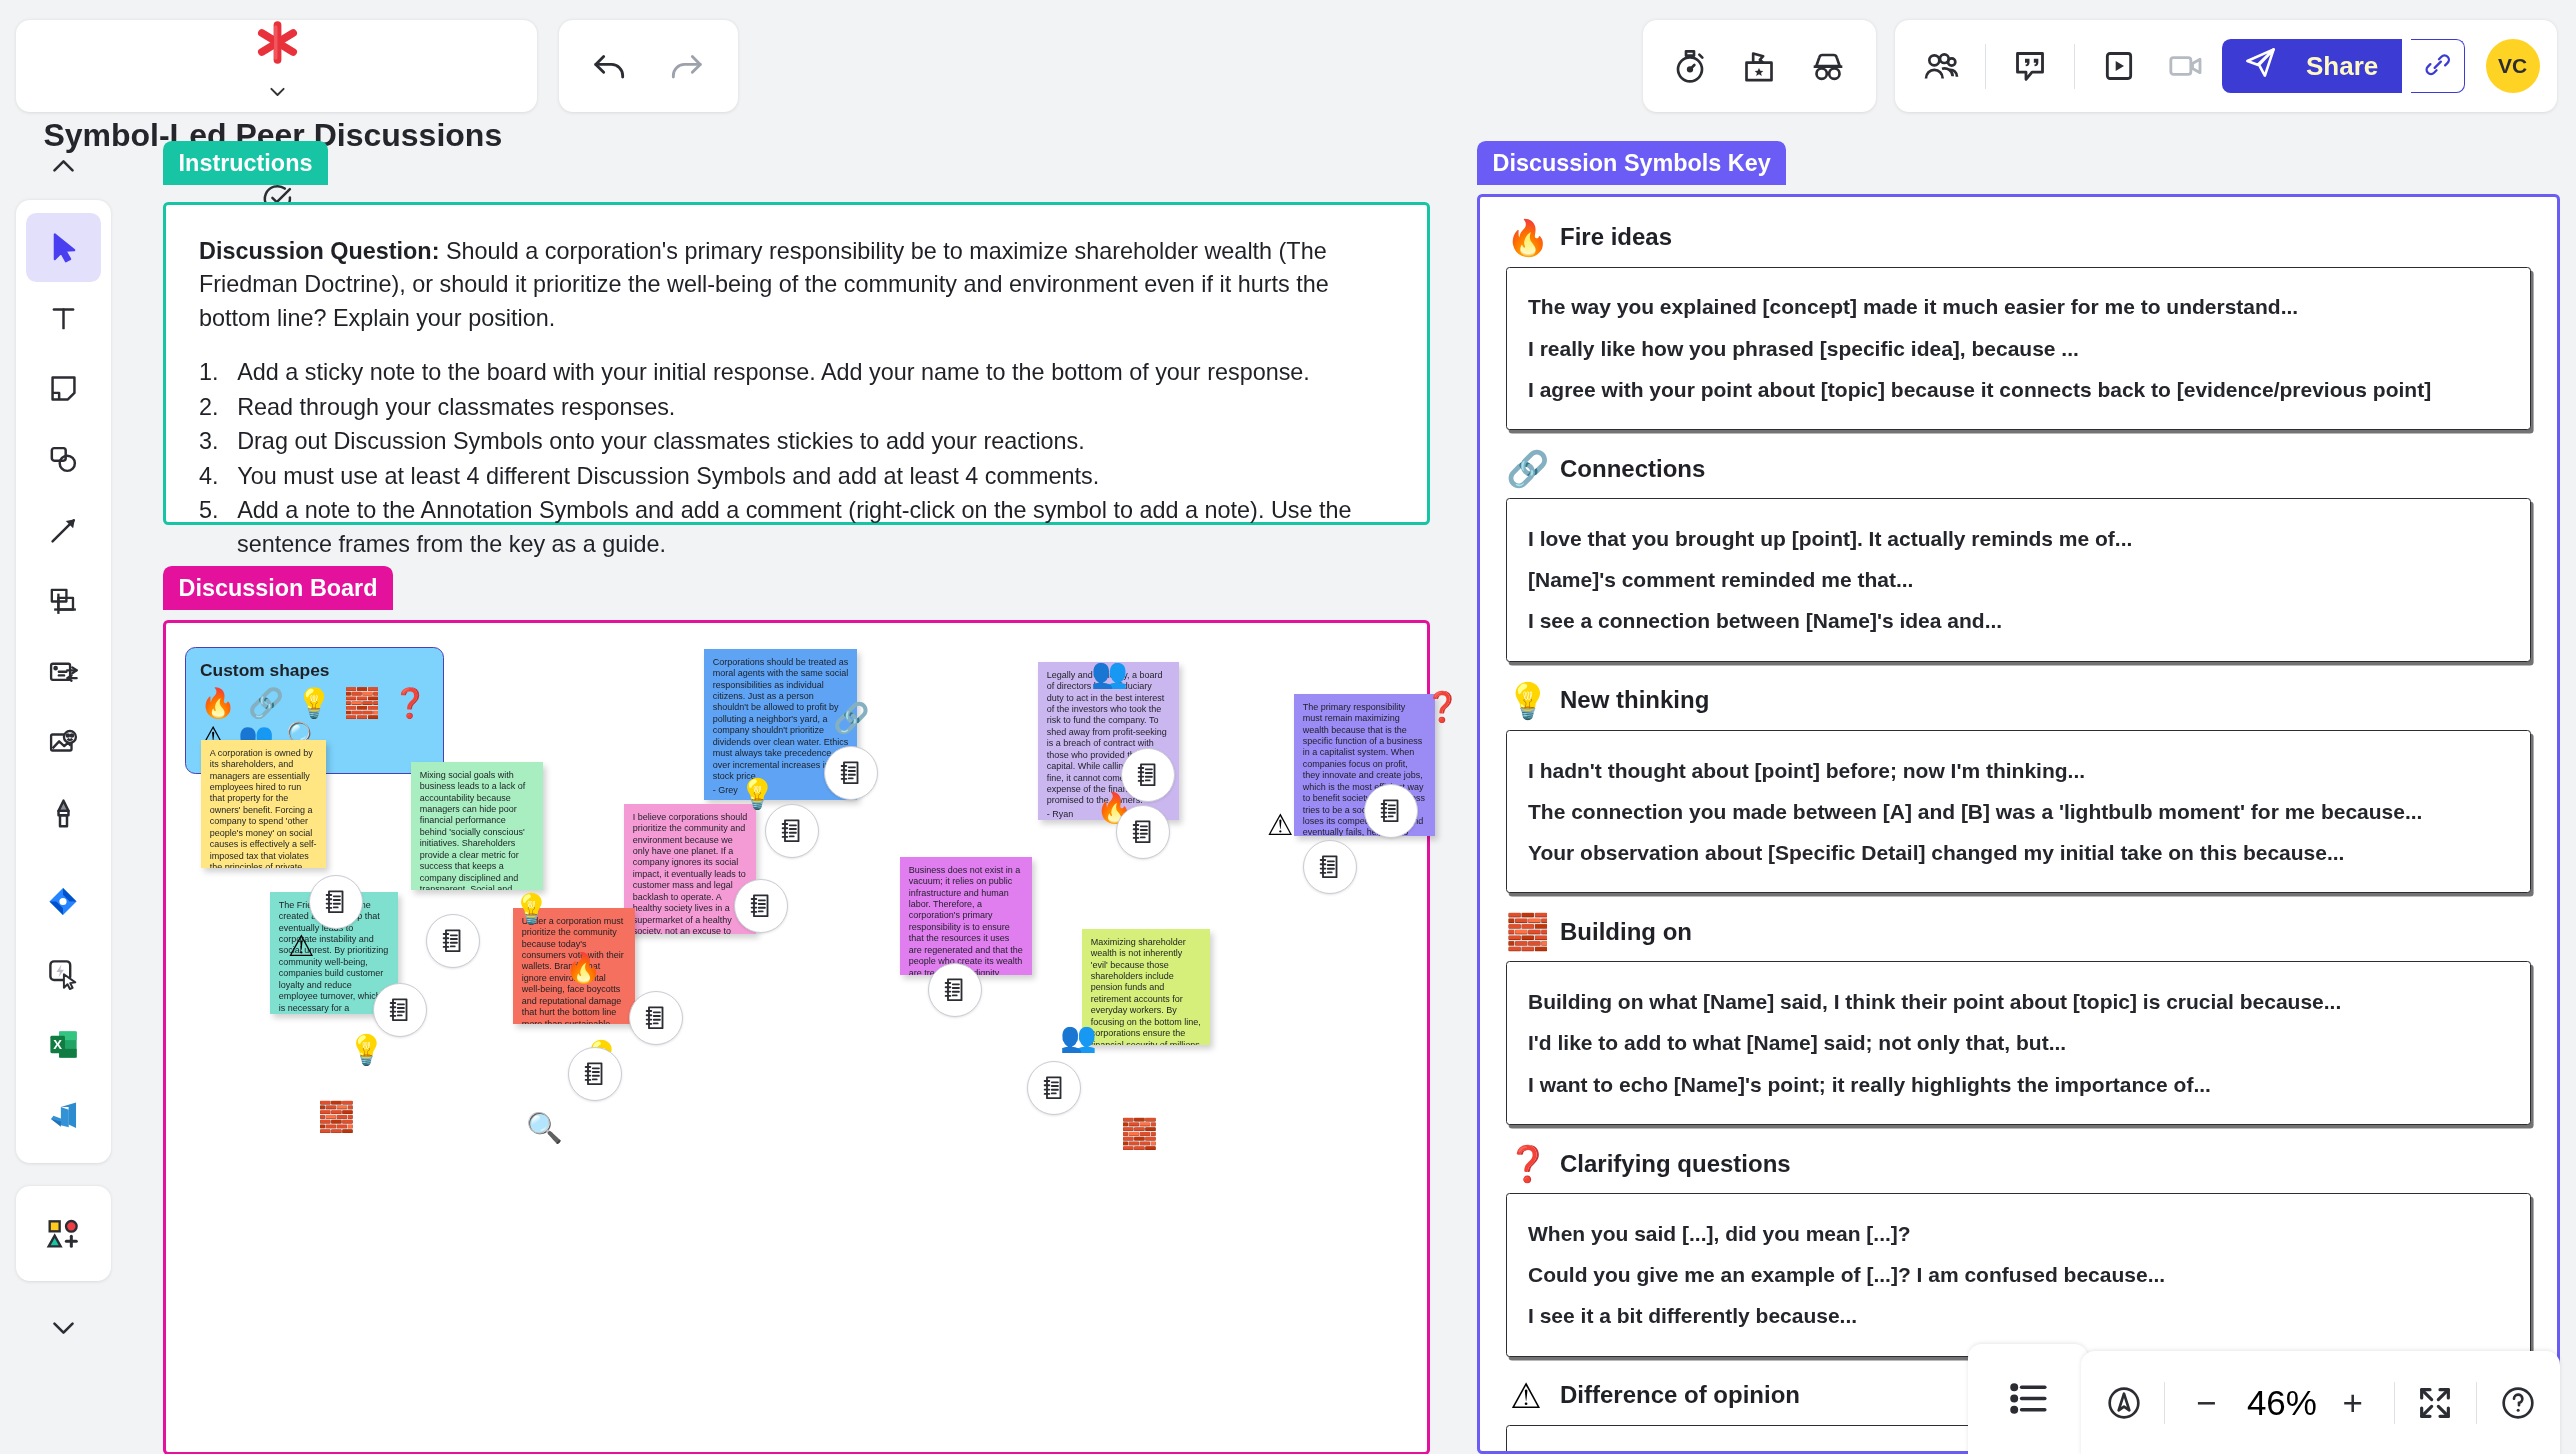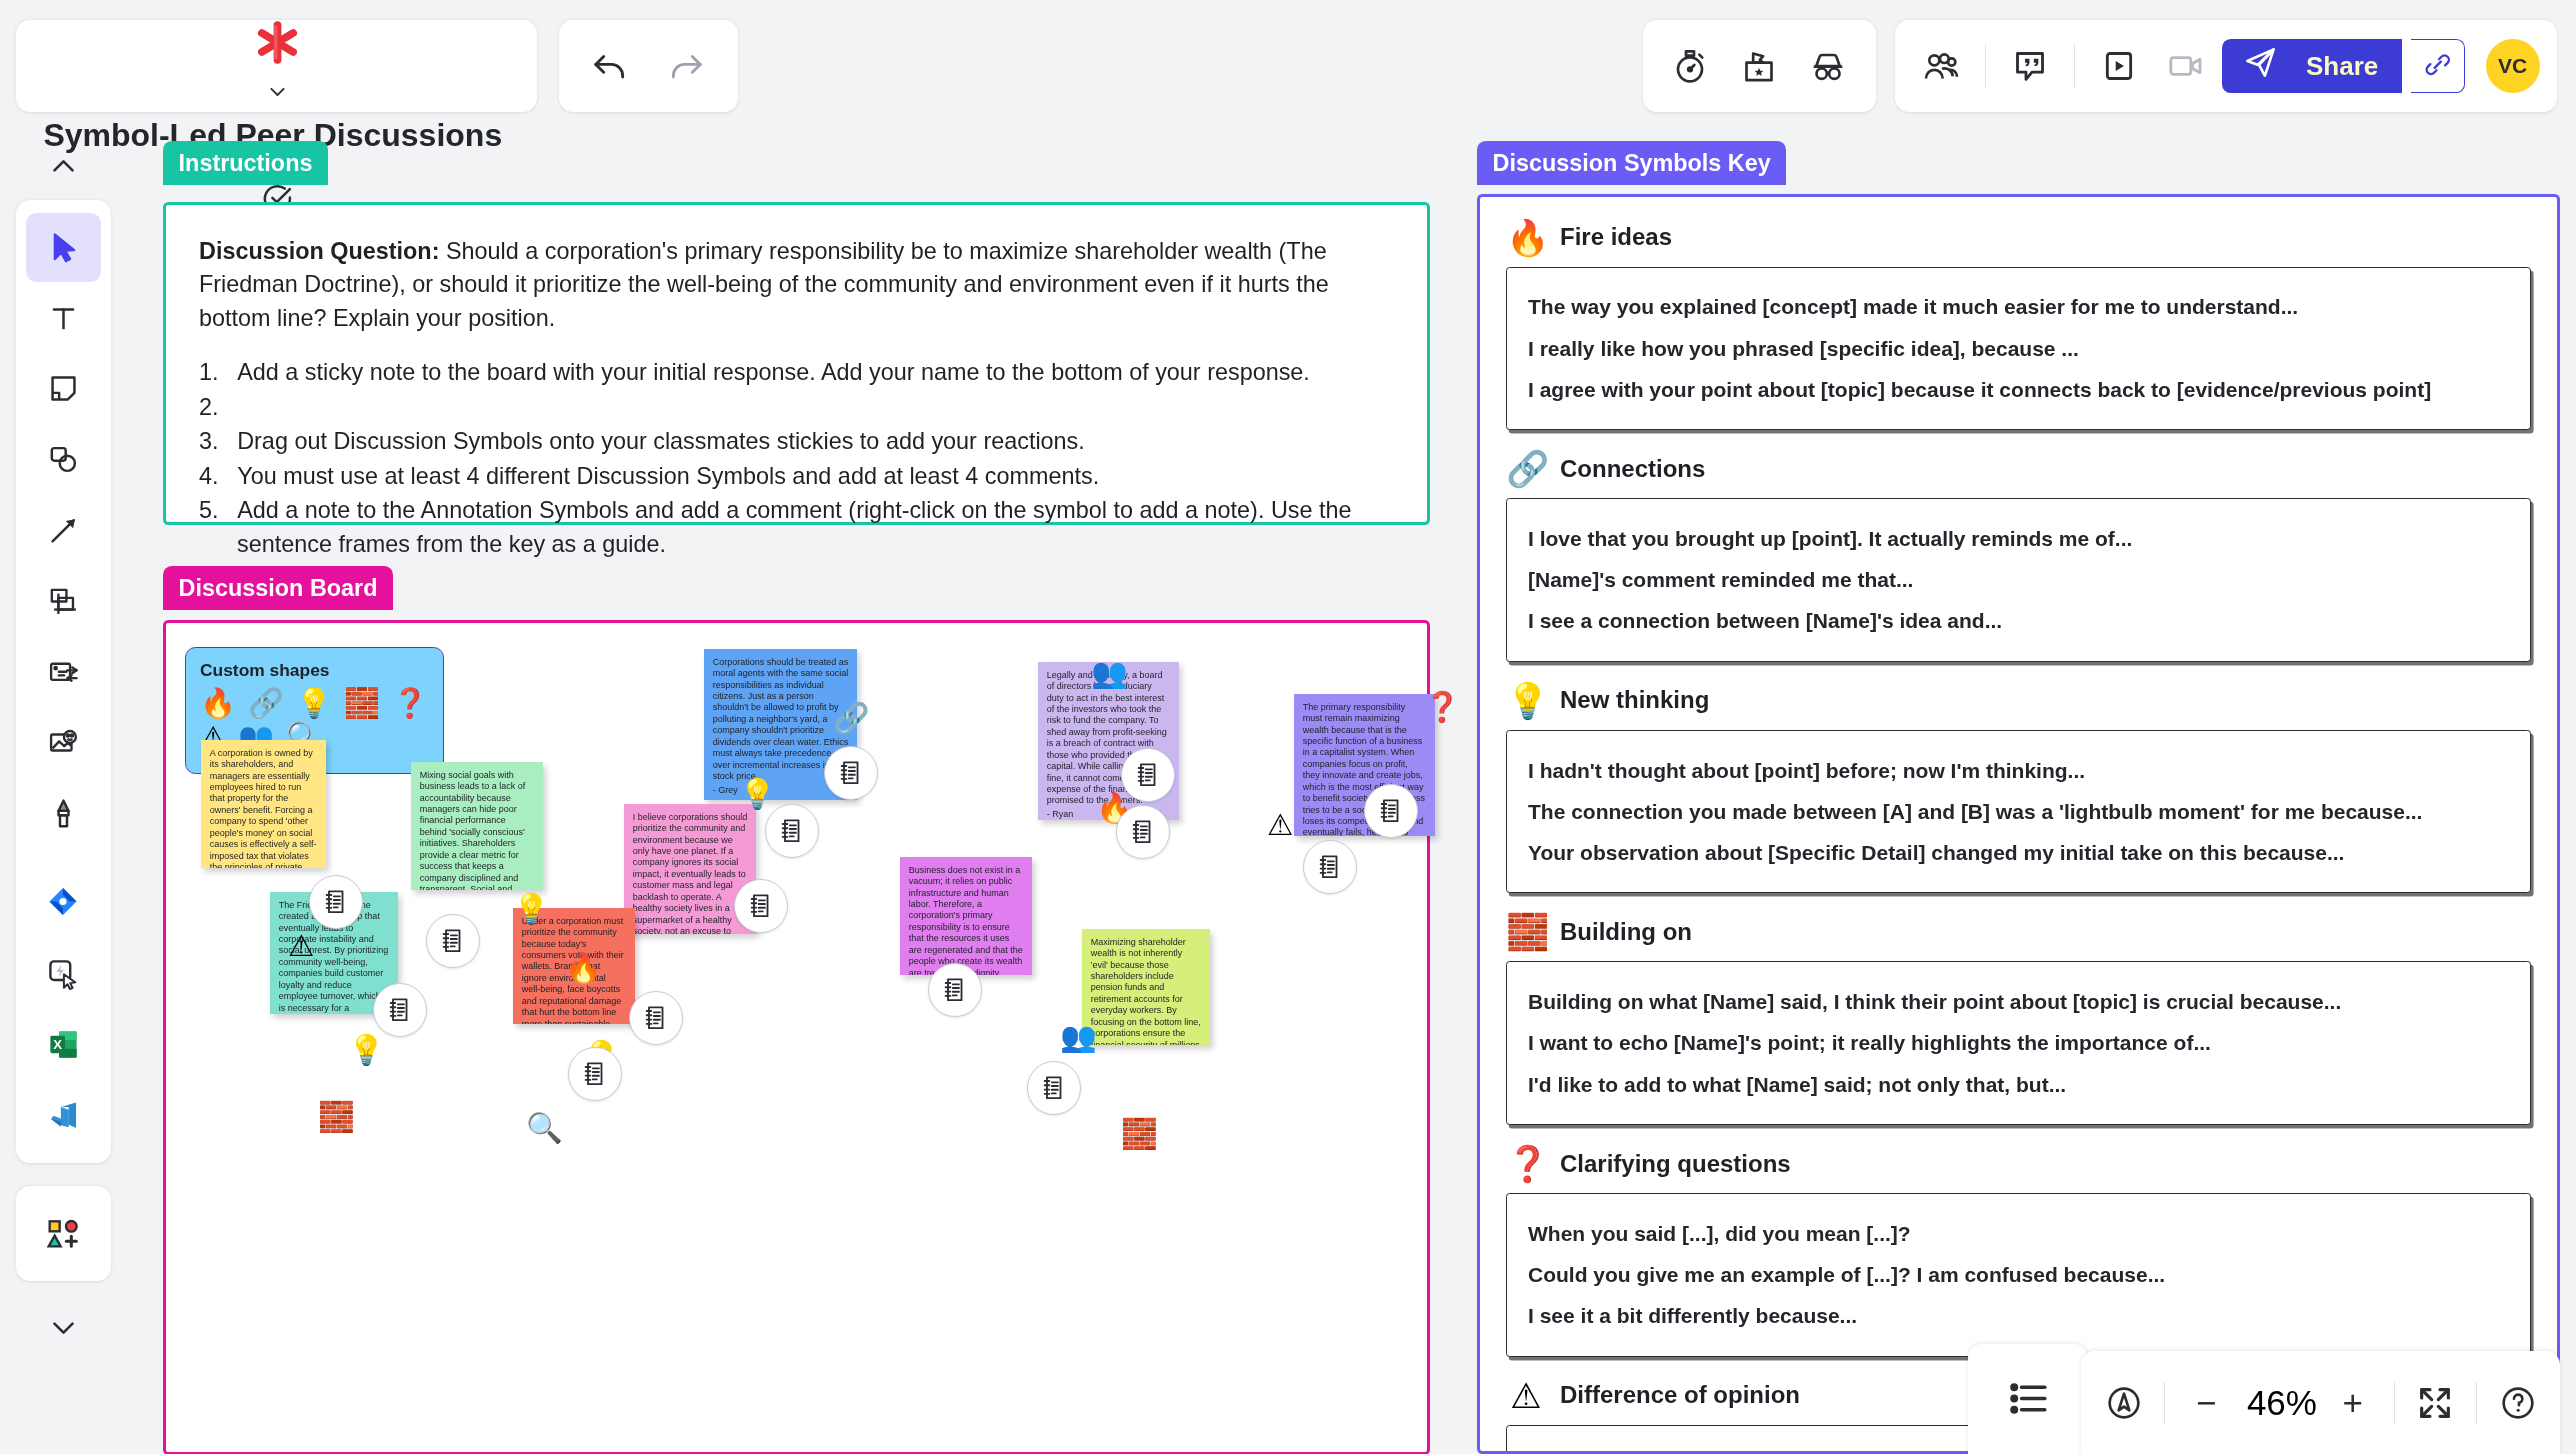--- a/index.html
+++ b/index.html
@@ -447,20 +447,21 @@
     <div class="instr-q">
       <b>Discussion Question:</b><span> Should a corporation's primary responsibility be to maximize shareholder wealth (The Friedman Doctrine), or should it prioritize the well-being of the community and environment even if it hurts the bottom line?  Explain your position.</span>
     </div>
     <div class="instr-list">
       <div class="instr-li">
         <span class="instr-num">1.</span>
         <span>Add a sticky note to the board with your initial response.  Add your name to the bottom of your response.</span>
       </div>
       <div class="instr-li">
         <span class="instr-num">2.</span>
+        <span>Read through your classmates responses.</span>
       </div>
       <div class="instr-li">
         <span class="instr-num">3.</span>
         <span>Drag out Discussion Symbols onto your classmates stickies to add your reactions.</span>
       </div>
       <div class="instr-li">
         <span class="instr-num">4.</span>
         <span>You must use at least 4 different Discussion Symbols and add at least 4 comments.</span>
       </div>
       <div class="instr-li">
@@ -736,22 +737,22 @@
           <div class="key-line">Your observation about [Specific Detail] changed my initial take on this because...</div>
         </div>
       </div>
       <div class="key-sec">
         <div class="key-head">
           <span class="key-emoji">🧱</span>
           <span class="key-title">Building on</span>
         </div>
         <div class="key-box">
           <div class="key-line">Building on what [Name] said, I think their point about [topic] is crucial because...</div>
+          <div class="key-line">I'd like to add to what [Name] said; not only that, but...</div>
           <div class="key-line">I want to echo [Name]'s point; it really highlights the importance of...</div>
-          <div class="key-line">I'd like to add to what [Name] said; not only that, but...</div>
         </div>
       </div>
       <div class="key-sec">
         <div class="key-head">
           <span class="key-emoji">❓</span>
           <span class="key-title">Clarifying questions</span>
         </div>
         <div class="key-box">
           <div class="key-line">When you said [...], did you mean [...]?</div>
           <div class="key-line">Could you give me an example of [...]?  I am confused because...</div>

